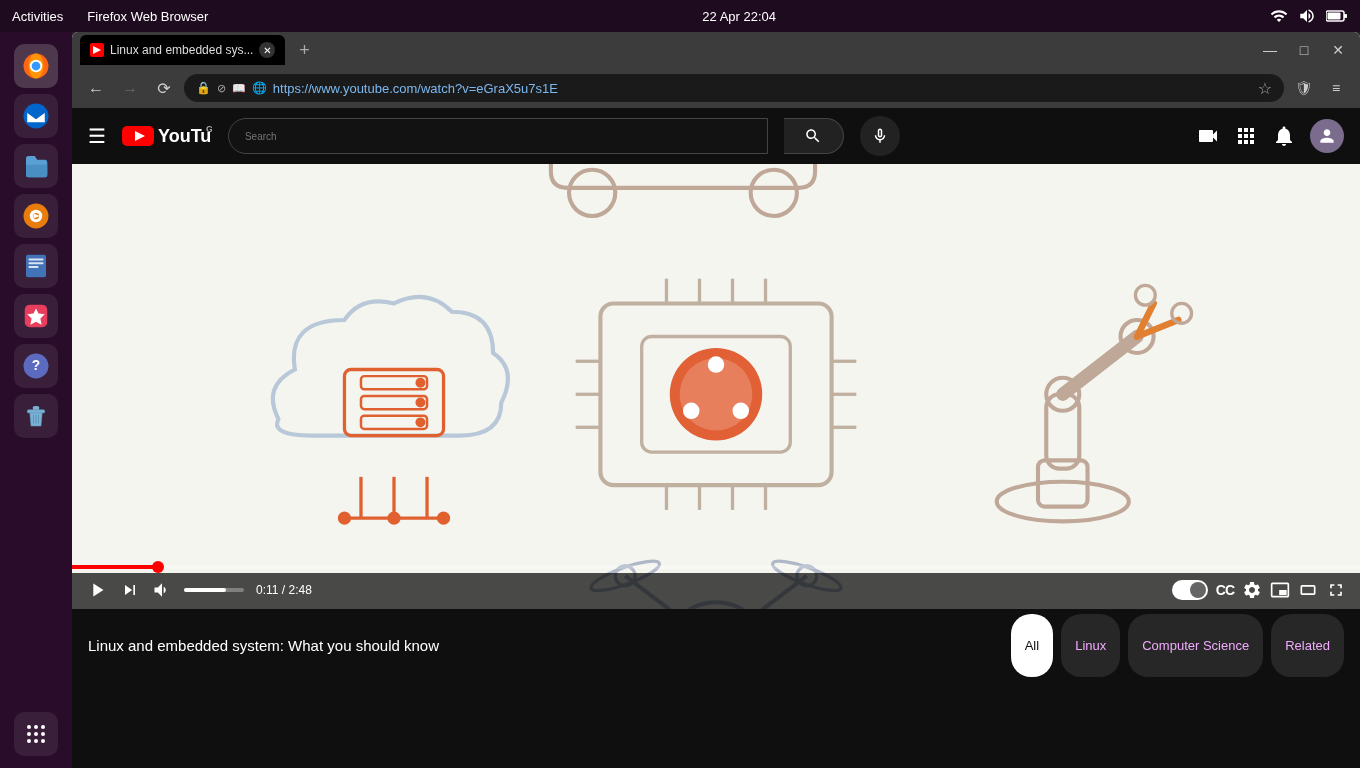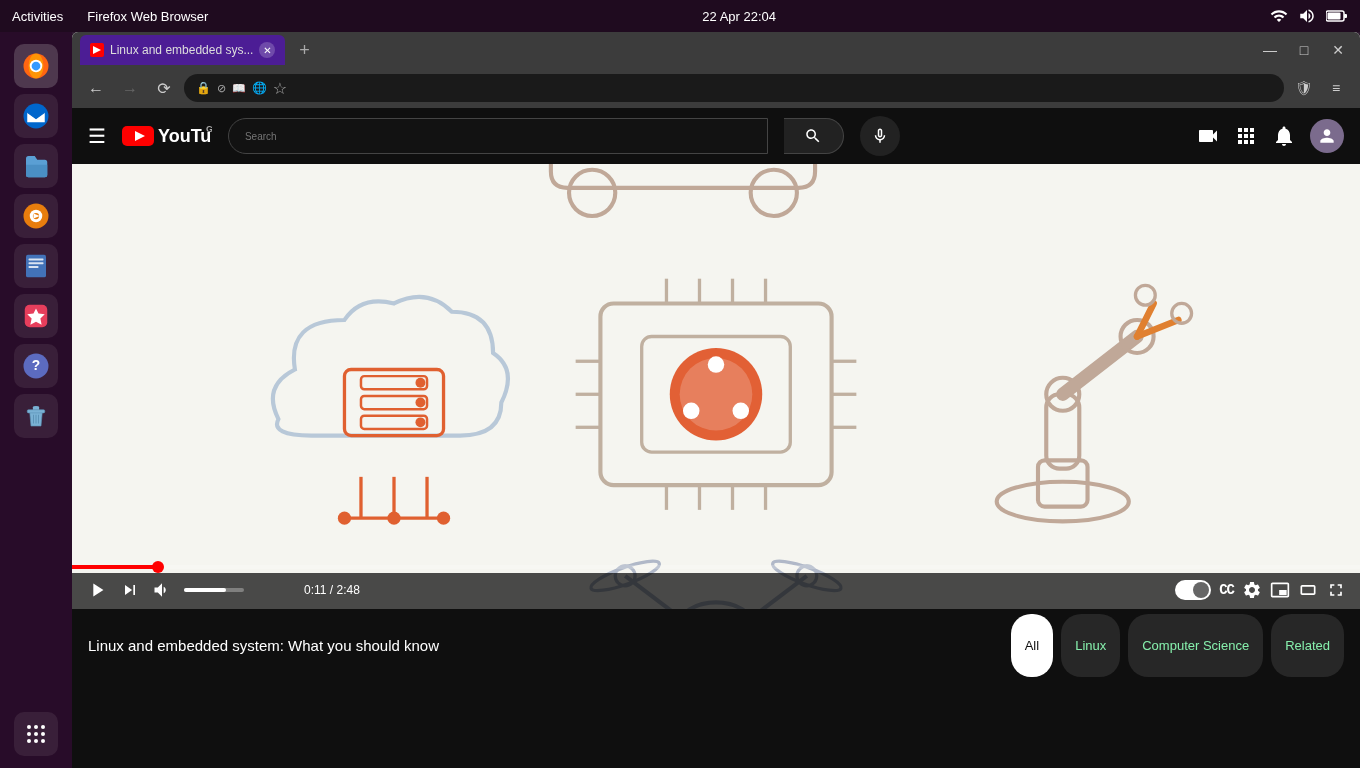--- a/index.html
+++ b/index.html
@@ -36,21 +36,21 @@
       background: #fff; display: flex; flex-direction: column;
       border-radius: 6px 6px 0 0; overflow: hidden;
     }
 
     
     .title-bar {
       height: 36px; background: #3c3c3c; display: flex; align-items: center;
       padding: 0 8px; gap: 6px;
     }
     .tab {
-      display: flex; align-items: center; background: #4c1d95; border-radius: 6px 6px 0 0;
+      display: flex; align-items: center; background: #000000; border-radius: 6px 6px 0 0;
       padding: 7px 10px; height: 30px; color: #fff; font-size: 12px; gap: 6px; min-width: 180px;
     }
     .tab-favicon { width: 14px; height: 14px; background: #ff0000; border-radius: 2px; display: flex; align-items: center; justify-content: center; }
     .tab-close { width: 16px; height: 16px; border-radius: 50%; background: rgba(255,255,255,0.2); display: flex; align-items: center; justify-content: center; font-size: 10px; cursor: pointer; margin-left: auto; }
     .new-tab-btn { width: 26px; height: 26px; border-radius: 4px; background: transparent; color: #aaa; display: flex; align-items: center; justify-content: center; font-size: 18px; cursor: pointer; }
     .window-controls { display: flex; gap: 6px; margin-left: auto; }
     .win-btn { width: 28px; height: 20px; background: transparent; border: none; color: #ccc; font-size: 14px; cursor: pointer; display: flex; align-items: center; justify-content: center; }
 
     
     .address-bar {
@@ -101,42 +101,42 @@
       width: 100%; height: 100%; display: flex; align-items: center; justify-content: center;
       background: #f5f5f0;
     }
 
     
     .video-controls {
       position: absolute; bottom: 0; left: 0; right: 0; background: rgba(0,0,0,0.7);
       padding: 6px 14px 8px; display: flex; align-items: center; gap: 12px;
     }
     .ctrl-btn { background: transparent; border: none; color: #fff; font-size: 18px; cursor: pointer; display: flex; align-items: center; justify-content: center; }
-    .time-display { color: #fff; font-size: 12px; white-space: nowrap; margin-left: 48px; }
+    .time-display { color: #fff; font-size: 12px; white-space: nowrap; }
     .vol-slider { width: 60px; height: 4px; background: rgba(255,255,255,0.3); border-radius: 2px; position: relative; }
     .vol-fill { height: 100%; background: #fff; border-radius: 2px; width: 70%; }
     .ctrl-right { display: flex; align-items: center; gap: 8px; margin-left: auto; }
     .toggle-pill { width: 36px; height: 20px; background: #fff; border-radius: 10px; position: relative; cursor: pointer; }
     .toggle-knob { width: 16px; height: 16px; background: #666; border-radius: 50%; position: absolute; right: 2px; top: 2px; }
 
     
     .bottom-bar {
       height: 72px; background: #0f0f0f; display: flex; align-items: center;
       padding: 0 16px; gap: 16px; overflow: hidden; flex-shrink: 0;
     }
     .video-info { display: flex; flex-direction: column; gap: 4px; flex: 1; min-width: 0; }
     .video-tags { color: #3ea6ff; font-size: 12px; }
     .video-title { color: #fff; font-size: 15px; font-weight: 500; white-space: nowrap; overflow: hidden; text-overflow: ellipsis; }
     .filter-pills { display: flex; gap: 8px; flex-shrink: 0; }
     .pill {
       padding: 24px 14px; border-radius: 20px; font-size: 13px; font-weight: 500;
       cursor: pointer; white-space: nowrap; border: none;
     }
     .pill-active { background: #fff; color: #0f0f0f; }
-    .pill-inactive { background: #272727; color: #86efac; }
+    .pill-inactive { background: #272727; color: #f0abfc; }
   </style>
 </head>
 <body>
 
 <div class="top-bar">
   <div class="top-bar-left">
     <span style="cursor:pointer;">Activities</span>
     <span>Firefox Web Browser</span>
   </div>
   <div class="top-bar-center">
@@ -266,20 +266,21 @@
 
   <div class="address-bar">
     <button class="nav-btn">←</button>
     <button class="nav-btn" disabled="" style="color:#666;">→</button>
     <button class="nav-btn">⟳</button>
     <div class="url-bar">
       <span class="url-icon">🔒</span>
       <span class="url-icon" style="font-size:11px;">⊘</span>
       <span class="url-icon" style="font-size:11px;">📖</span>
       <span class="url-icon">🌐</span>
+      <span class="url-text">https://www.youtube.com/watch?v=eGraX5u7s1E</span>
       <span class="bookmark-btn">☆</span>
     </div>
     <div class="addr-right">
       <button class="addr-right-btn">🛡</button>
       <button class="addr-right-btn">≡</button>
     </div>
   </div>
 
   <div style="flex:1; display:flex; flex-direction:column; overflow:hidden; background:#0f0f0f;">
 
@@ -478,21 +479,21 @@
         </div>
         <span class="time-display">
           <span>0:11</span> / <span>2:48</span>
         </span>
         <div class="ctrl-right">
 
           <div class="toggle-pill">
             <div class="toggle-knob"></div>
           </div>
 
-          <button class="ctrl-btn" style="font-size:14px;font-weight:bold;letter-spacing:-1px;font-family:Liberation Mono, monospace;">CC</button>
+          <button class="ctrl-btn" style="font-size:14px;font-weight:bold;letter-spacing:-1px;">CC</button>
 
           <button class="ctrl-btn">
             <svg width="20" height="20" viewBox="0 0 24 24" fill="white">
                 <path d="M19.14 12.94c.04-.3.06-.61.06-.94s-.02-.64-.07-.94l2.03-1.58c.18-.14.23-.41.12-.61l-1.92-3.32c-.12-.22-.37-.29-.59-.22l-2.39.96c-.5-.38-1.03-.7-1.62-.94l-.36-2.54c-.04-.24-.24-.41-.48-.41h-3.84c-.24 0-.43.17-.47.41l-.36 2.54c-.59.24-1.13.57-1.62.94l-2.39-.96c-.22-.08-.47 0-.59.22L2.74 8.87c-.12.21-.08.47.12.61l2.03 1.58c-.05.3-.09.63-.09.94s.02.64.07.94l-2.03 1.58c-.18.14-.23.41-.12.61l1.92 3.32c.12.22.37.29.59.22l2.39-.96c.5.38 1.03.7 1.62.94l.36 2.54c.05.24.24.41.48.41h3.84c.24 0 .44-.17.47-.41l.36-2.54c.59-.24 1.13-.56 1.62-.94l2.39.96c.22.08.47 0 .59-.22l1.92-3.32c.12-.22.07-.47-.12-.61l-2.01-1.58zM12 15.6c-1.98 0-3.6-1.62-3.6-3.6s1.62-3.6 3.6-3.6 3.6 1.62 3.6 3.6-1.62 3.6-3.6 3.6z"></path>
               </svg>
           </button>
 
           <button class="ctrl-btn">
             <svg width="20" height="20" viewBox="0 0 24 24" fill="white">
                 <path d="M21 3H3c-1.1 0-2 .9-2 2v14c0 1.1.9 2 2 2h18c1.1 0 2-.9 2-2V5c0-1.1-.9-2-2-2zm0 16H3V5h18v14zm-10-7h9v6h-9z"></path>

